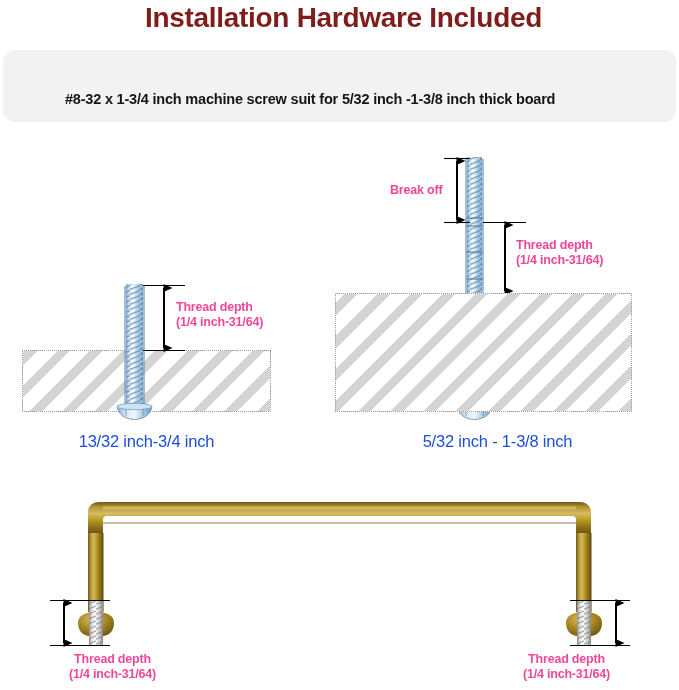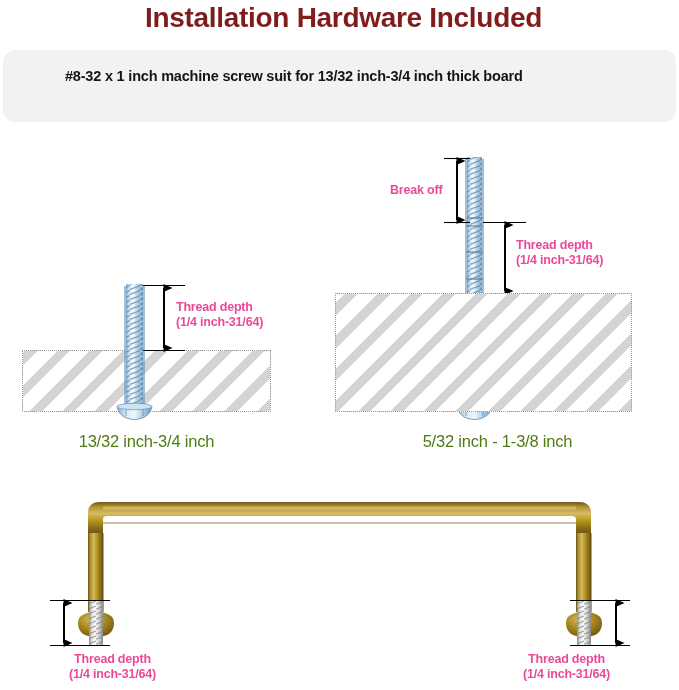--- a/index.html
+++ b/index.html
@@ -64,21 +64,21 @@
       #d4d4d4 0px,
       #d4d4d4 9px,
       #ffffff 9px,
       #ffffff 23px
     );
   }
 
   .caption {
     position: absolute;
     font-size: 16.5px;
-    color: #4d7c0f;
+    color: #1d4ed8;
     white-space: nowrap;
     text-align: center;
     letter-spacing: -0.2px;
   }
 
   .dim-label {
     position: absolute;
     font-size: 12.5px;
     font-weight: bold;
     color: #ec4899;
@@ -94,21 +94,21 @@
   svg { display: block; overflow: visible; }
 
   .layer { position: absolute; left: 0; top: 0; width: 679px; height: 690px; pointer-events: none; }
 </style>
 </head>
 <body>
 
 <div class="title">Installation Hardware Included</div>
 
 <div class="info-box">
-  <div class="info-line info-line-1">#8-32 x 1 inch machine screw suit for  13/32 inch-3/4 inch thick board</div>
+  <div class="info-line info-line-2">#8-32 x 1-3/4 inch machine screw suit for 5/32 inch -1-3/8 inch thick board</div>
 </div>
 
 <div class="board" style="left:22px; top:350px; width:249px; height:62px;"></div>
 
 <svg class="layer" width="679" height="690" viewBox="0 0 679 690" xmlns="http://www.w3.org/2000/svg">
   <defs>
 
     <linearGradient id="zincShaft" x1="0" y1="0" x2="1" y2="0">
       <stop offset="0%" stop-color="#7fa9cc"></stop>
       <stop offset="18%" stop-color="#cfe4f3"></stop>

